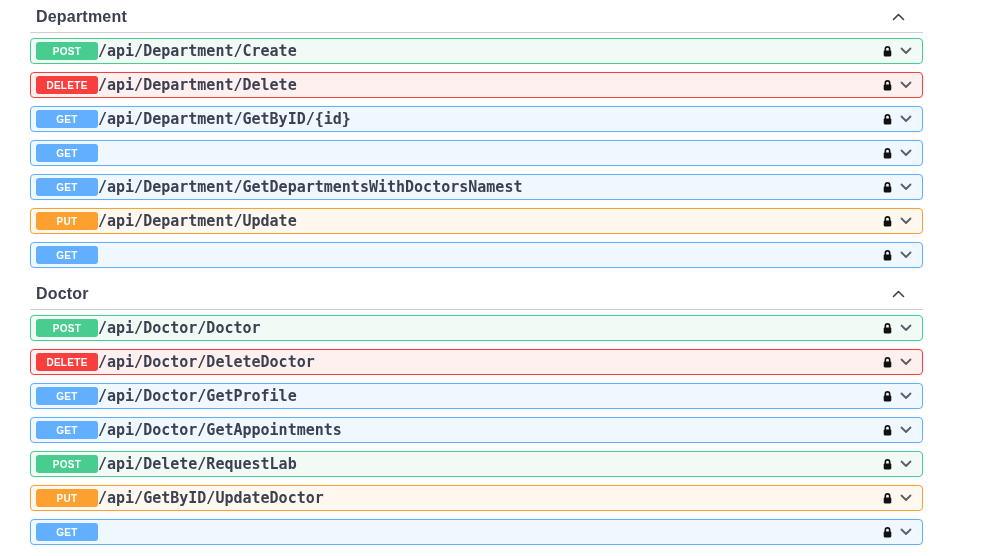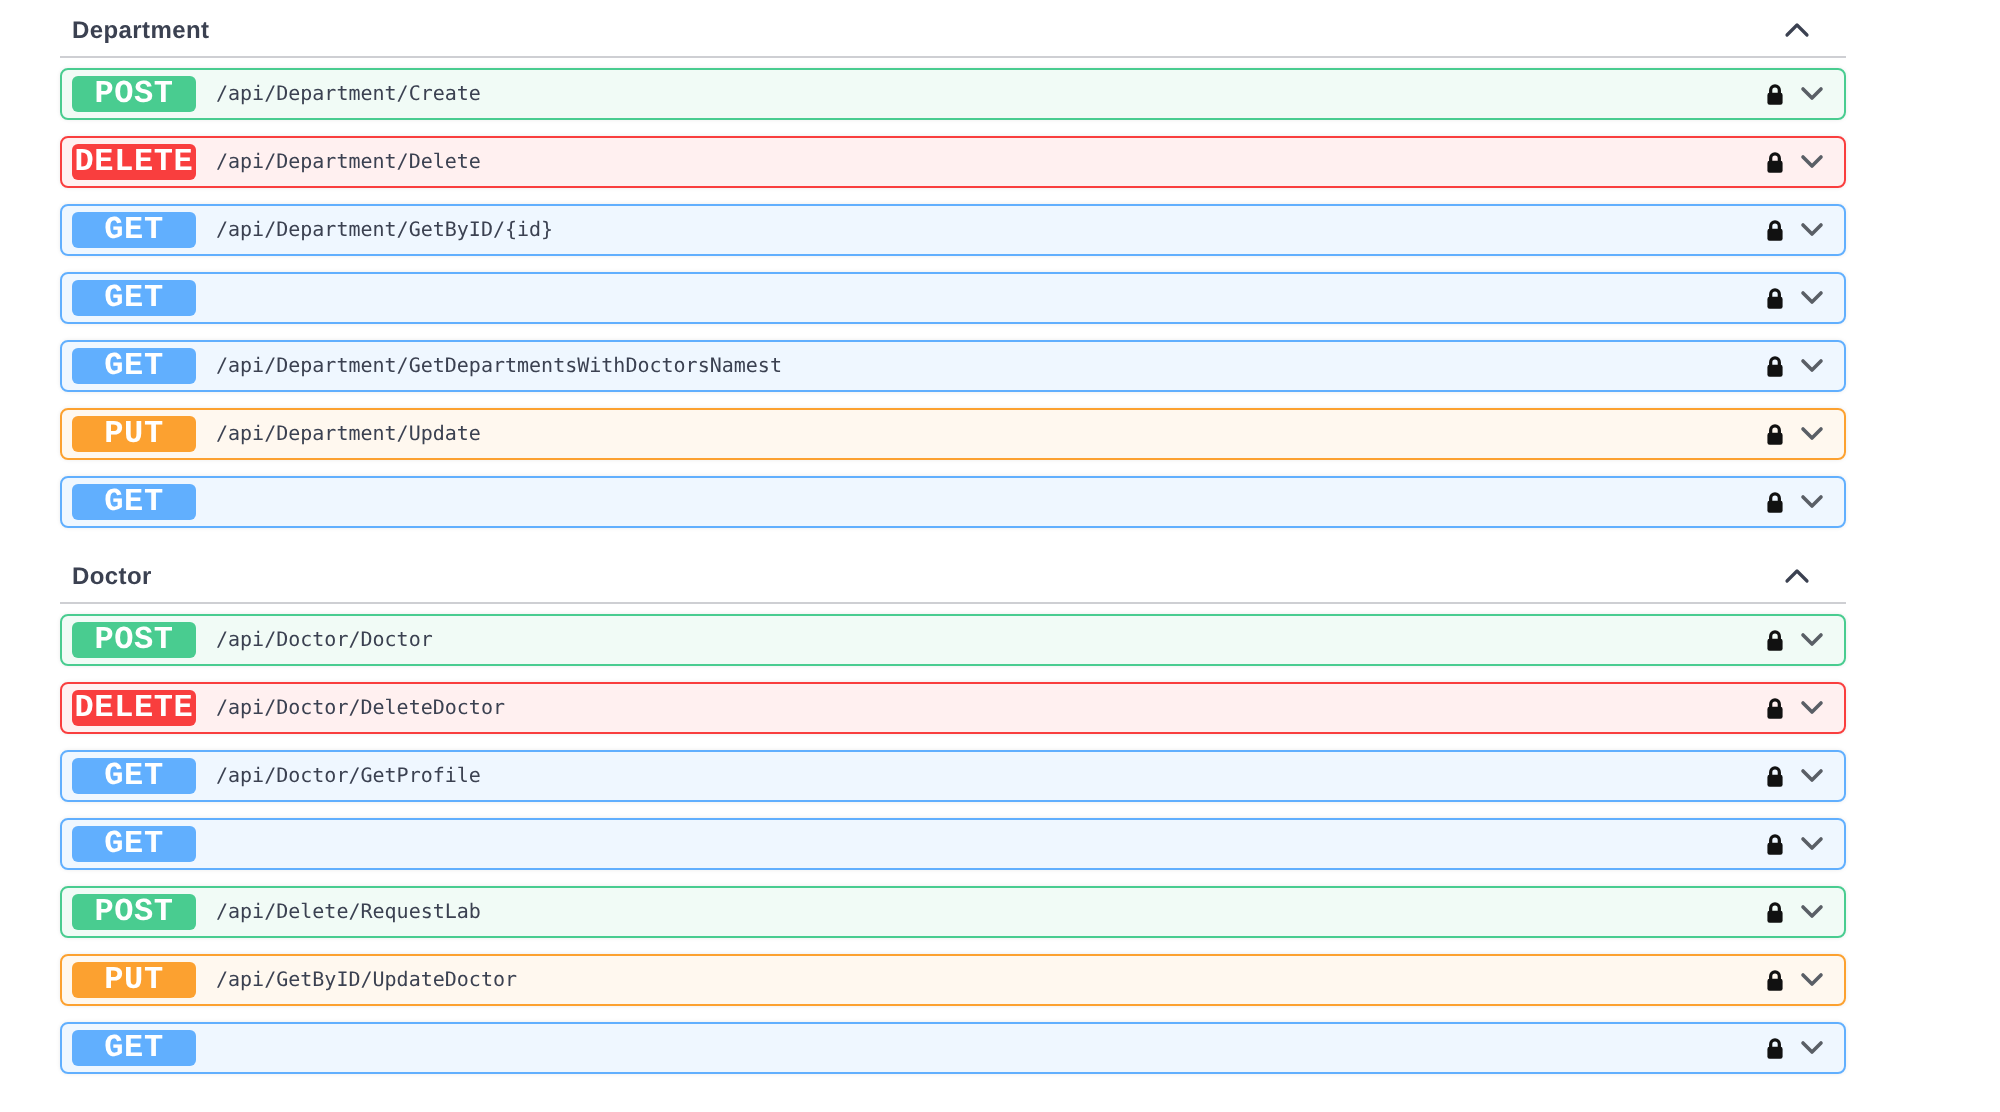--- a/index.html
+++ b/index.html
@@ -21,21 +21,21 @@
   .section-header {
     display: flex;
     align-items: center;
     justify-content: space-between;
     border-bottom: 1px solid rgba(59,65,81,0.25);
     padding: 2px 0 6px 6px;
     cursor: pointer;
   }
   .section-title {
     margin: 0;
-    font-size: 12px;
+    font-size: 16px;
     font-weight: bold;
     color: #3b4151;
     letter-spacing: 0.2px;
   }
   .section-chevron {
     margin-right: 18px;
     display: inline-flex;
     align-items: center;
   }
   .rows { padding-top: 5px; }
@@ -51,31 +51,30 @@
     cursor: pointer;
   }
   .method-badge {
     display: inline-flex;
     align-items: center;
     justify-content: center;
     width: 62px;
     height: 18px;
     border-radius: 3px;
     color: #ffffff;
-    font-size: 16px;
+    font-size: 10px;
     font-weight: bold;
-    font-family: Liberation Mono, monospace;
+    font-family: Liberation Sans, sans-serif;
     letter-spacing: 0.3px;
     flex: 0 0 auto;
   }
   .endpoint-path {
-    margin-left: 10px;
     font-family: "DejaVu Sans Mono", "Liberation Mono", monospace;
-    font-size: 10px;
-    font-weight: 400;
+    font-size: 15px;
+    font-weight: 700;
     color: #3b4151;
     white-space: nowrap;
   }
   .row-spacer { flex: 1 1 auto; }
   .lock-icon {
     display: inline-flex;
     align-items: center;
     margin-right: 7px;
     cursor: pointer;
   }
@@ -264,20 +263,21 @@
             </svg>
           </span>
           <span class="row-chevron">
             <svg width="12" height="8" viewBox="0 0 12 8" aria-hidden="true">
               <path d="M1.5 1.5 L6 6 L10.5 1.5" fill="none" stroke="#5a5f66" stroke-width="1.8" stroke-linecap="round" stroke-linejoin="round"></path>
             </svg>
           </span>
         </div>
         <div class="opblock" style="border-color: rgb(97, 175, 254); background: rgba(97, 175, 254, 0.1);">
           <span class="method-badge" style="background: rgb(97, 175, 254);">GET</span>
+          <span class="endpoint-path">/api/Doctor/GetAppointments</span>
           <span class="row-spacer"></span>
           <span class="lock-icon">
             <svg width="11" height="13" viewBox="0 0 20 24" aria-hidden="true">
               <path d="M6 11 V7.5 a4 4 0 0 1 8 0 V11" fill="none" stroke="#111111" stroke-width="3"></path>
               <rect x="3" y="10" width="14" height="11" rx="2" fill="#111111"></rect>
             </svg>
           </span>
           <span class="row-chevron">
             <svg width="12" height="8" viewBox="0 0 12 8" aria-hidden="true">
               <path d="M1.5 1.5 L6 6 L10.5 1.5" fill="none" stroke="#5a5f66" stroke-width="1.8" stroke-linecap="round" stroke-linejoin="round"></path>

